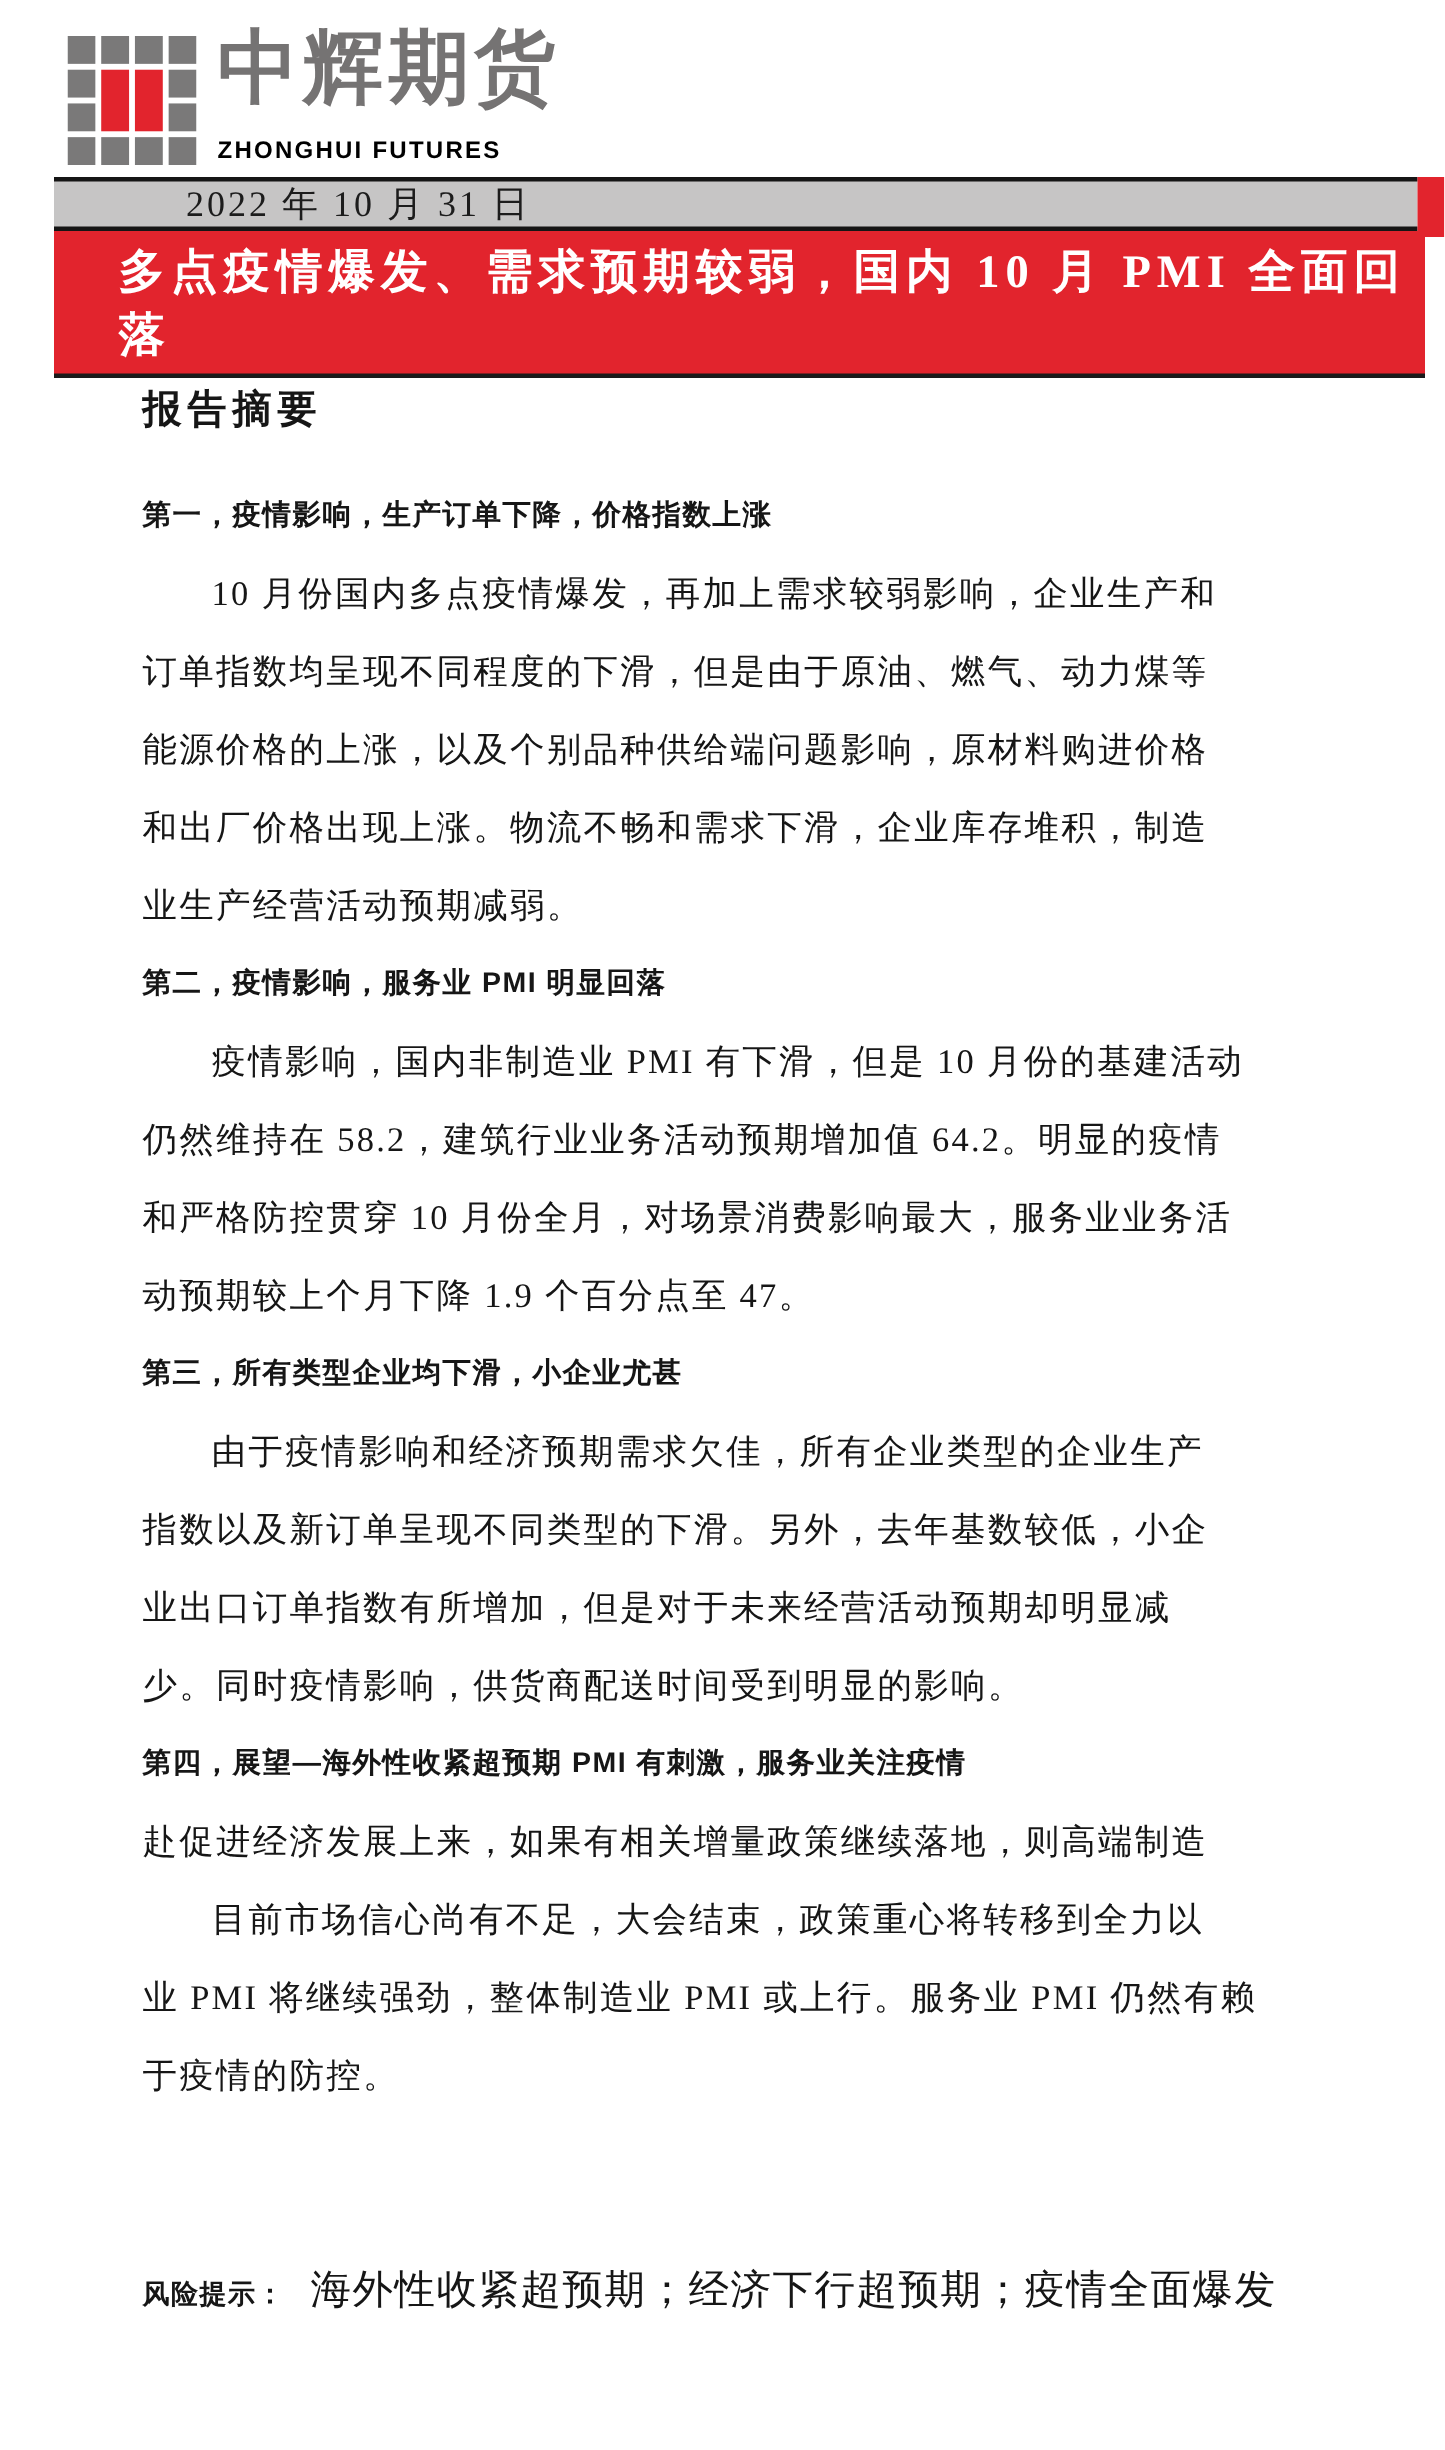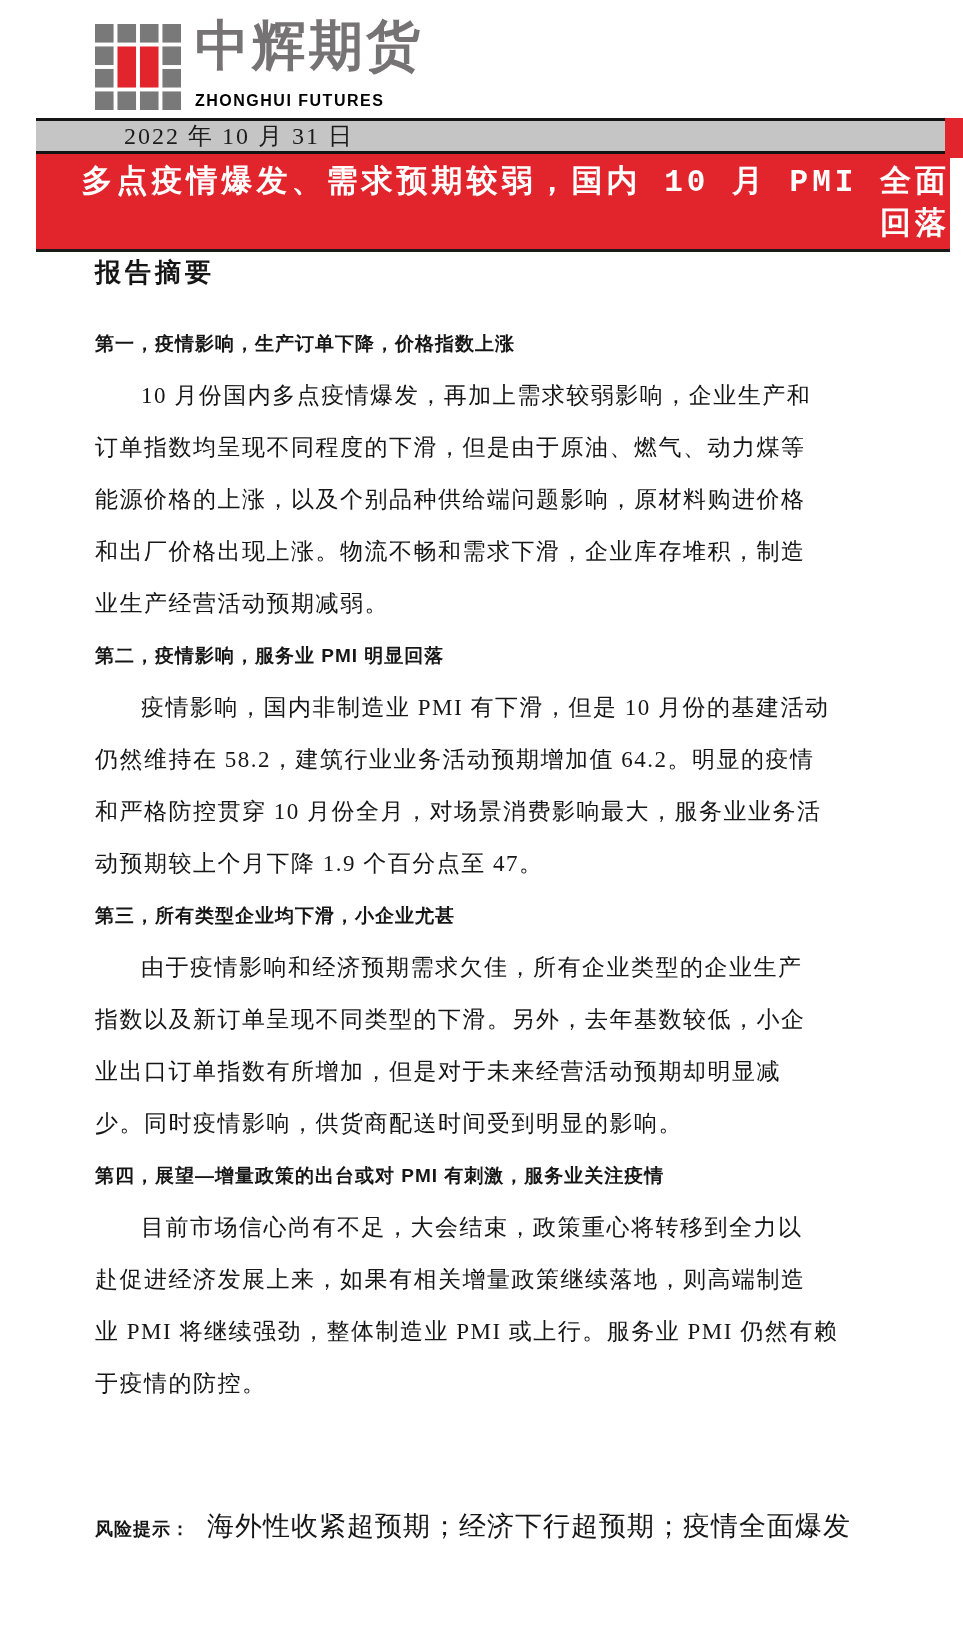--- a/index.html
+++ b/index.html
@@ -12,21 +12,21 @@
   html,body{margin:0;padding:0;}
   body{
     width:963px;height:1633px;
     background:#ffffff;
     font-family:"Liberation Serif", serif;
     color:var(--ink);
   }
   .page{position:relative;width:963px;height:1633px;overflow:hidden;background:#fff;}
 
   
-  .header{padding:24px 0 0 95px;display:flex;align-items:flex-start;gap:14px;height:112px;}
+  .header{padding:24px 0 0 45px;display:flex;align-items:flex-start;gap:14px;height:112px;}
   .logo-icon{width:86px;height:86px;flex:0 0 auto;}
   .logo-text{display:flex;flex-direction:column;justify-content:flex-end;height:86px;}
   .logo-cn{
     font-family:"Liberation Sans", sans-serif;
     font-weight:bold;font-size:54px;line-height:1.05;
     color:var(--logo-gray);letter-spacing:3px;
   }
   .logo-en{
     font-family:"Liberation Sans", sans-serif;
     font-weight:bold;font-size:16px;line-height:1.1;
@@ -49,22 +49,22 @@
   
   .banner{
     margin-left:36px;width:914px;height:98px;
     background:var(--red);
     border-bottom:3px solid #1a1a1a;
     display:flex;align-items:center;
   }
   .banner h1{
     margin:0;padding-left:43px;
     color:#ffffff;
-    font-family:Liberation Mono, monospace;
-    font-weight:bold;font-size:31px;letter-spacing:4px;text-align:right;
+    font-family:Liberation Serif, serif;
+    font-weight:bold;font-size:31px;letter-spacing:4px;
   }
 
   
   .main{margin:0 43px 0 95px;width:825px;}
   .summary-label{
     font-family:"Liberation Sans", sans-serif;
     font-weight:bold;font-size:26px;letter-spacing:4px;
     line-height:40px;margin-bottom:26px;
   }
   .section-heading{
@@ -156,24 +156,24 @@
       <div class="section-heading">第三，所有类型企业均下滑，小企业尤甚</div>
       <div class="section-paragraph">
           <div class="body-line first">由于疫情影响和经济预期需求欠佳，所有企业类型的企业生产</div>
           <div class="body-line">指数以及新订单呈现不同类型的下滑。另外，去年基数较低，小企</div>
           <div class="body-line">业出口订单指数有所增加，但是对于未来经营活动预期却明显减</div>
           <div class="body-line">少。同时疫情影响，供货商配送时间受到明显的影响。</div>
         </div>
     </div>
 
     <div class="section">
-      <div class="section-heading">第四，展望—增量政策的出台或对 PMI 有刺激，服务业关注疫情</div>
+      <div class="section-heading">第四，展望—海外性收紧超预期 PMI 有刺激，服务业关注疫情</div>
       <div class="section-paragraph">
+          <div class="body-line">赴促进经济发展上来，如果有相关增量政策继续落地，则高端制造</div>
           <div class="body-line first">目前市场信心尚有不足，大会结束，政策重心将转移到全力以</div>
-          <div class="body-line">赴促进经济发展上来，如果有相关增量政策继续落地，则高端制造</div>
           <div class="body-line">业 PMI 将继续强劲，整体制造业 PMI 或上行。服务业 PMI 仍然有赖</div>
           <div class="body-line">于疫情的防控。</div>
         </div>
     </div>
 
     <div class="risk-line">
       <span class="risk-label">风险提示：</span><span class="risk-text">海外性收紧超预期；经济下行超预期；疫情全面爆发</span>
     </div>
   </div>
 

